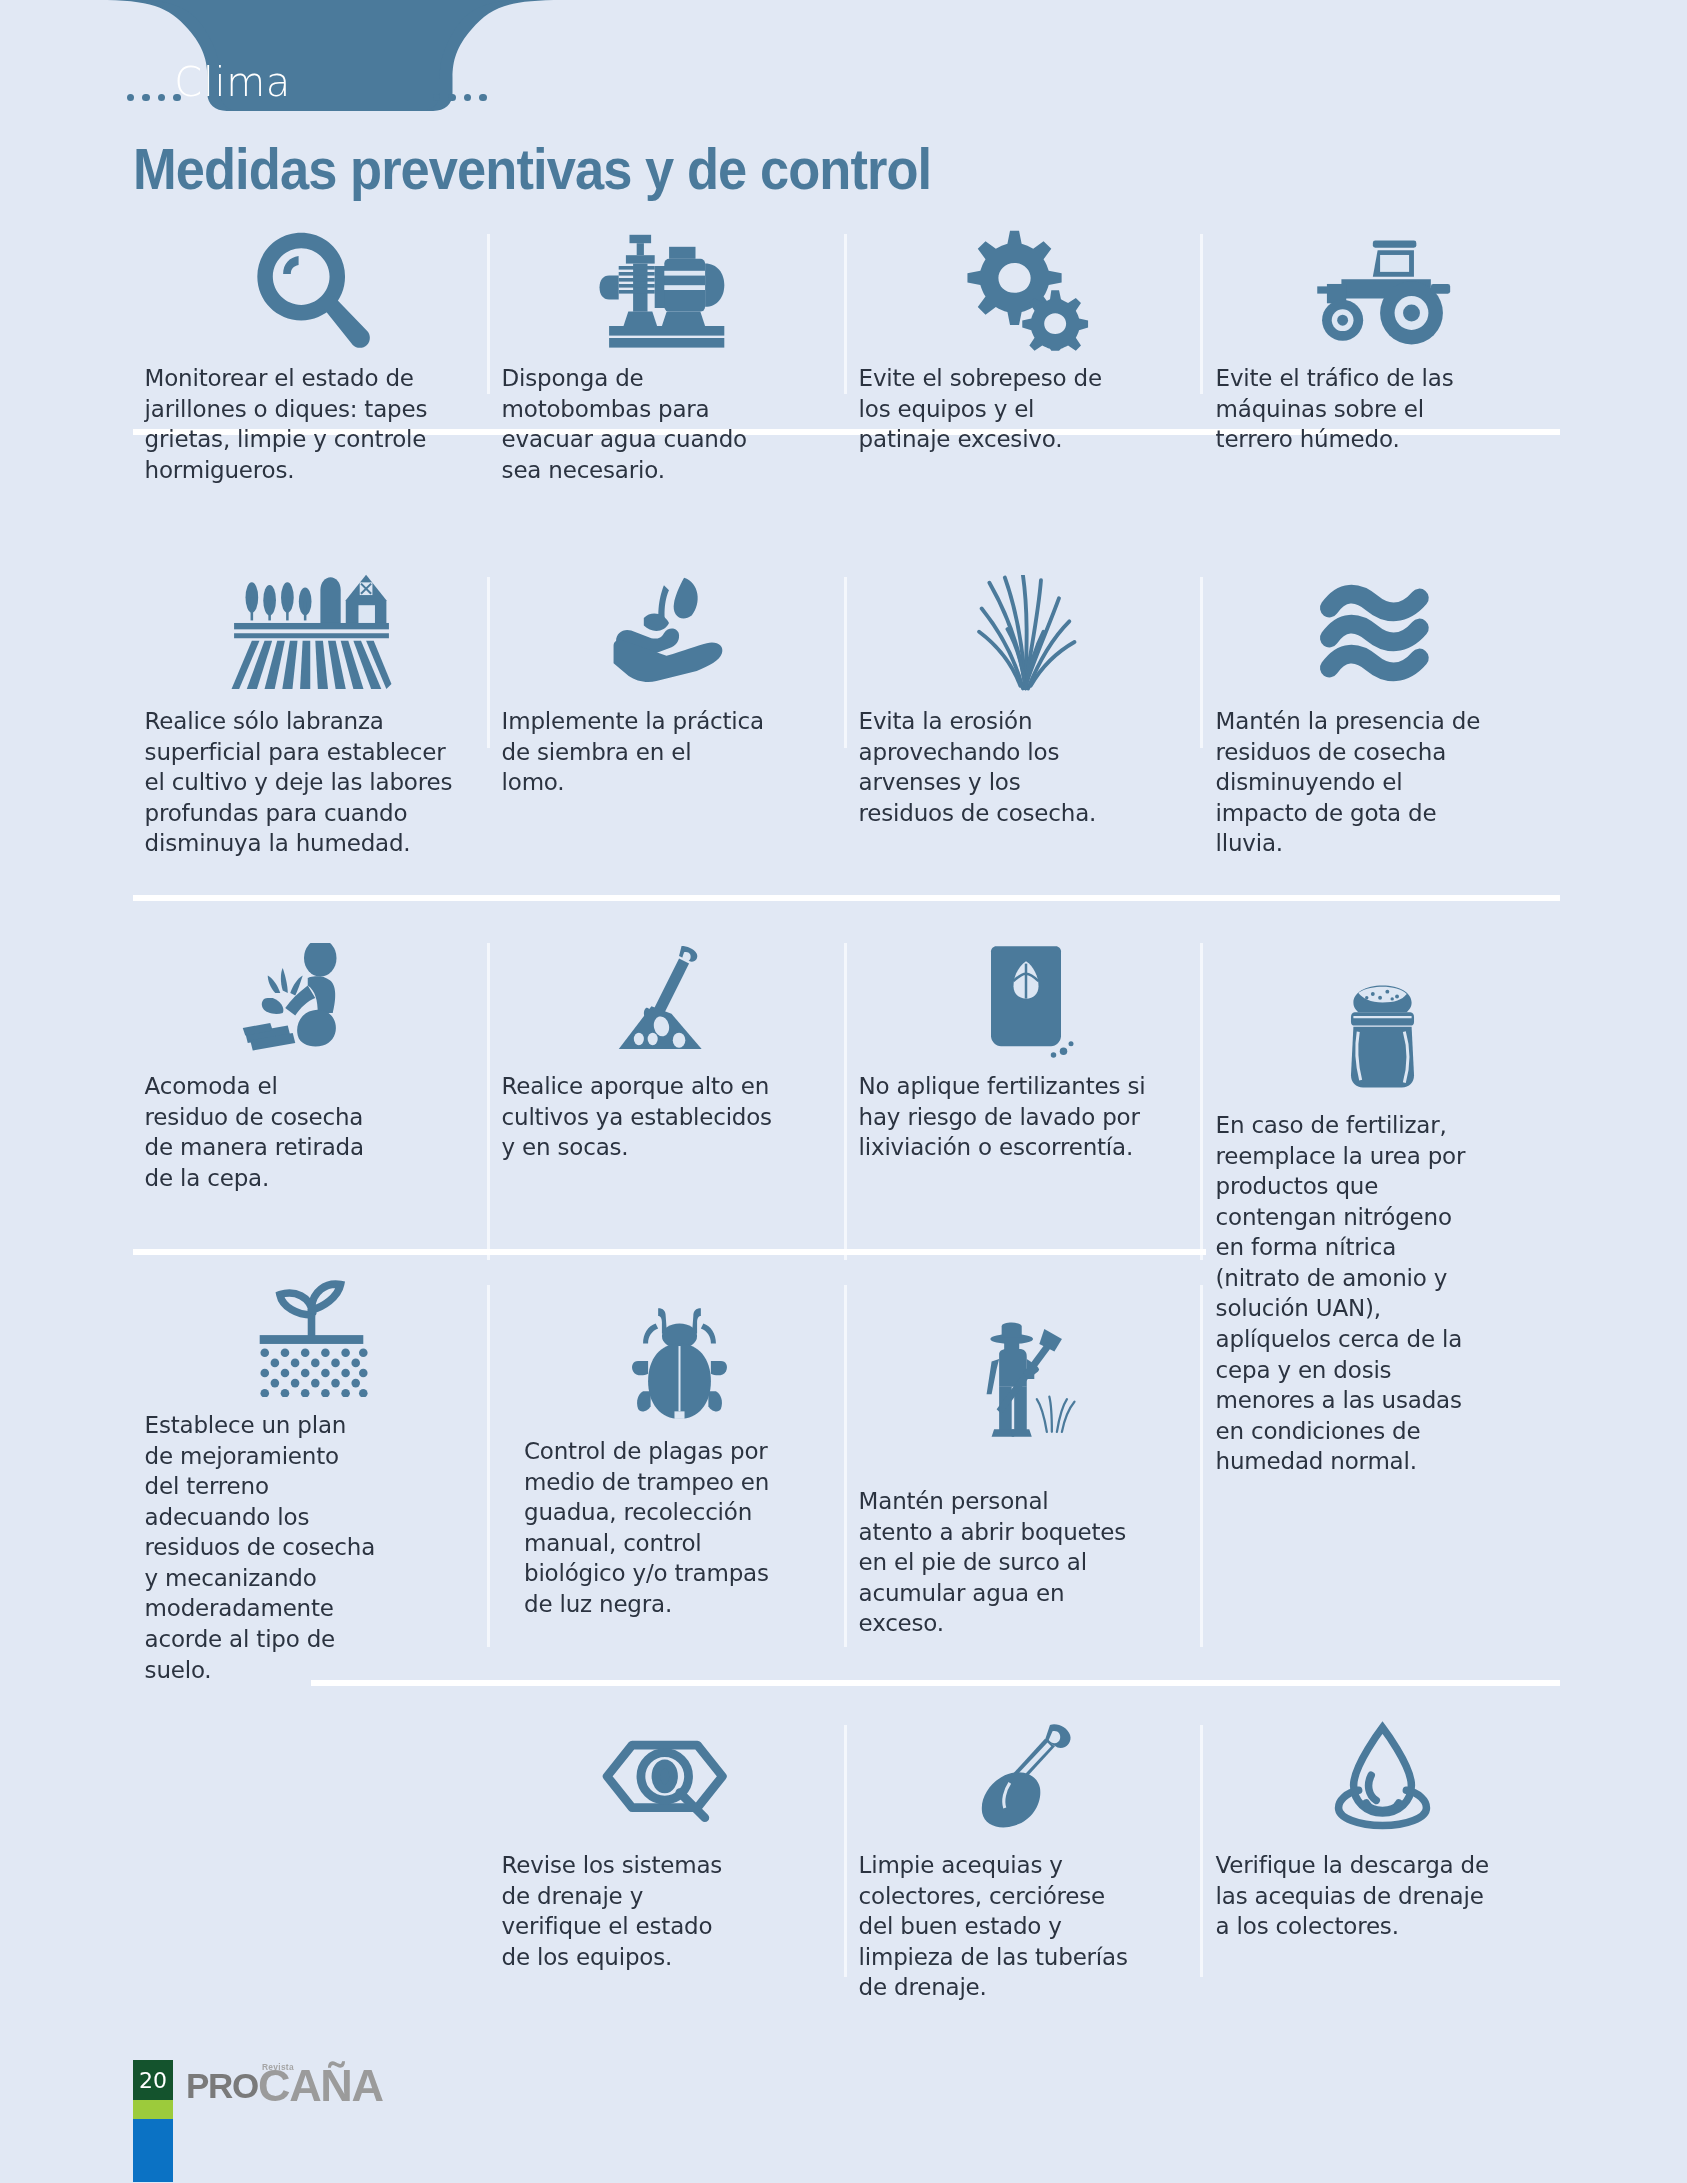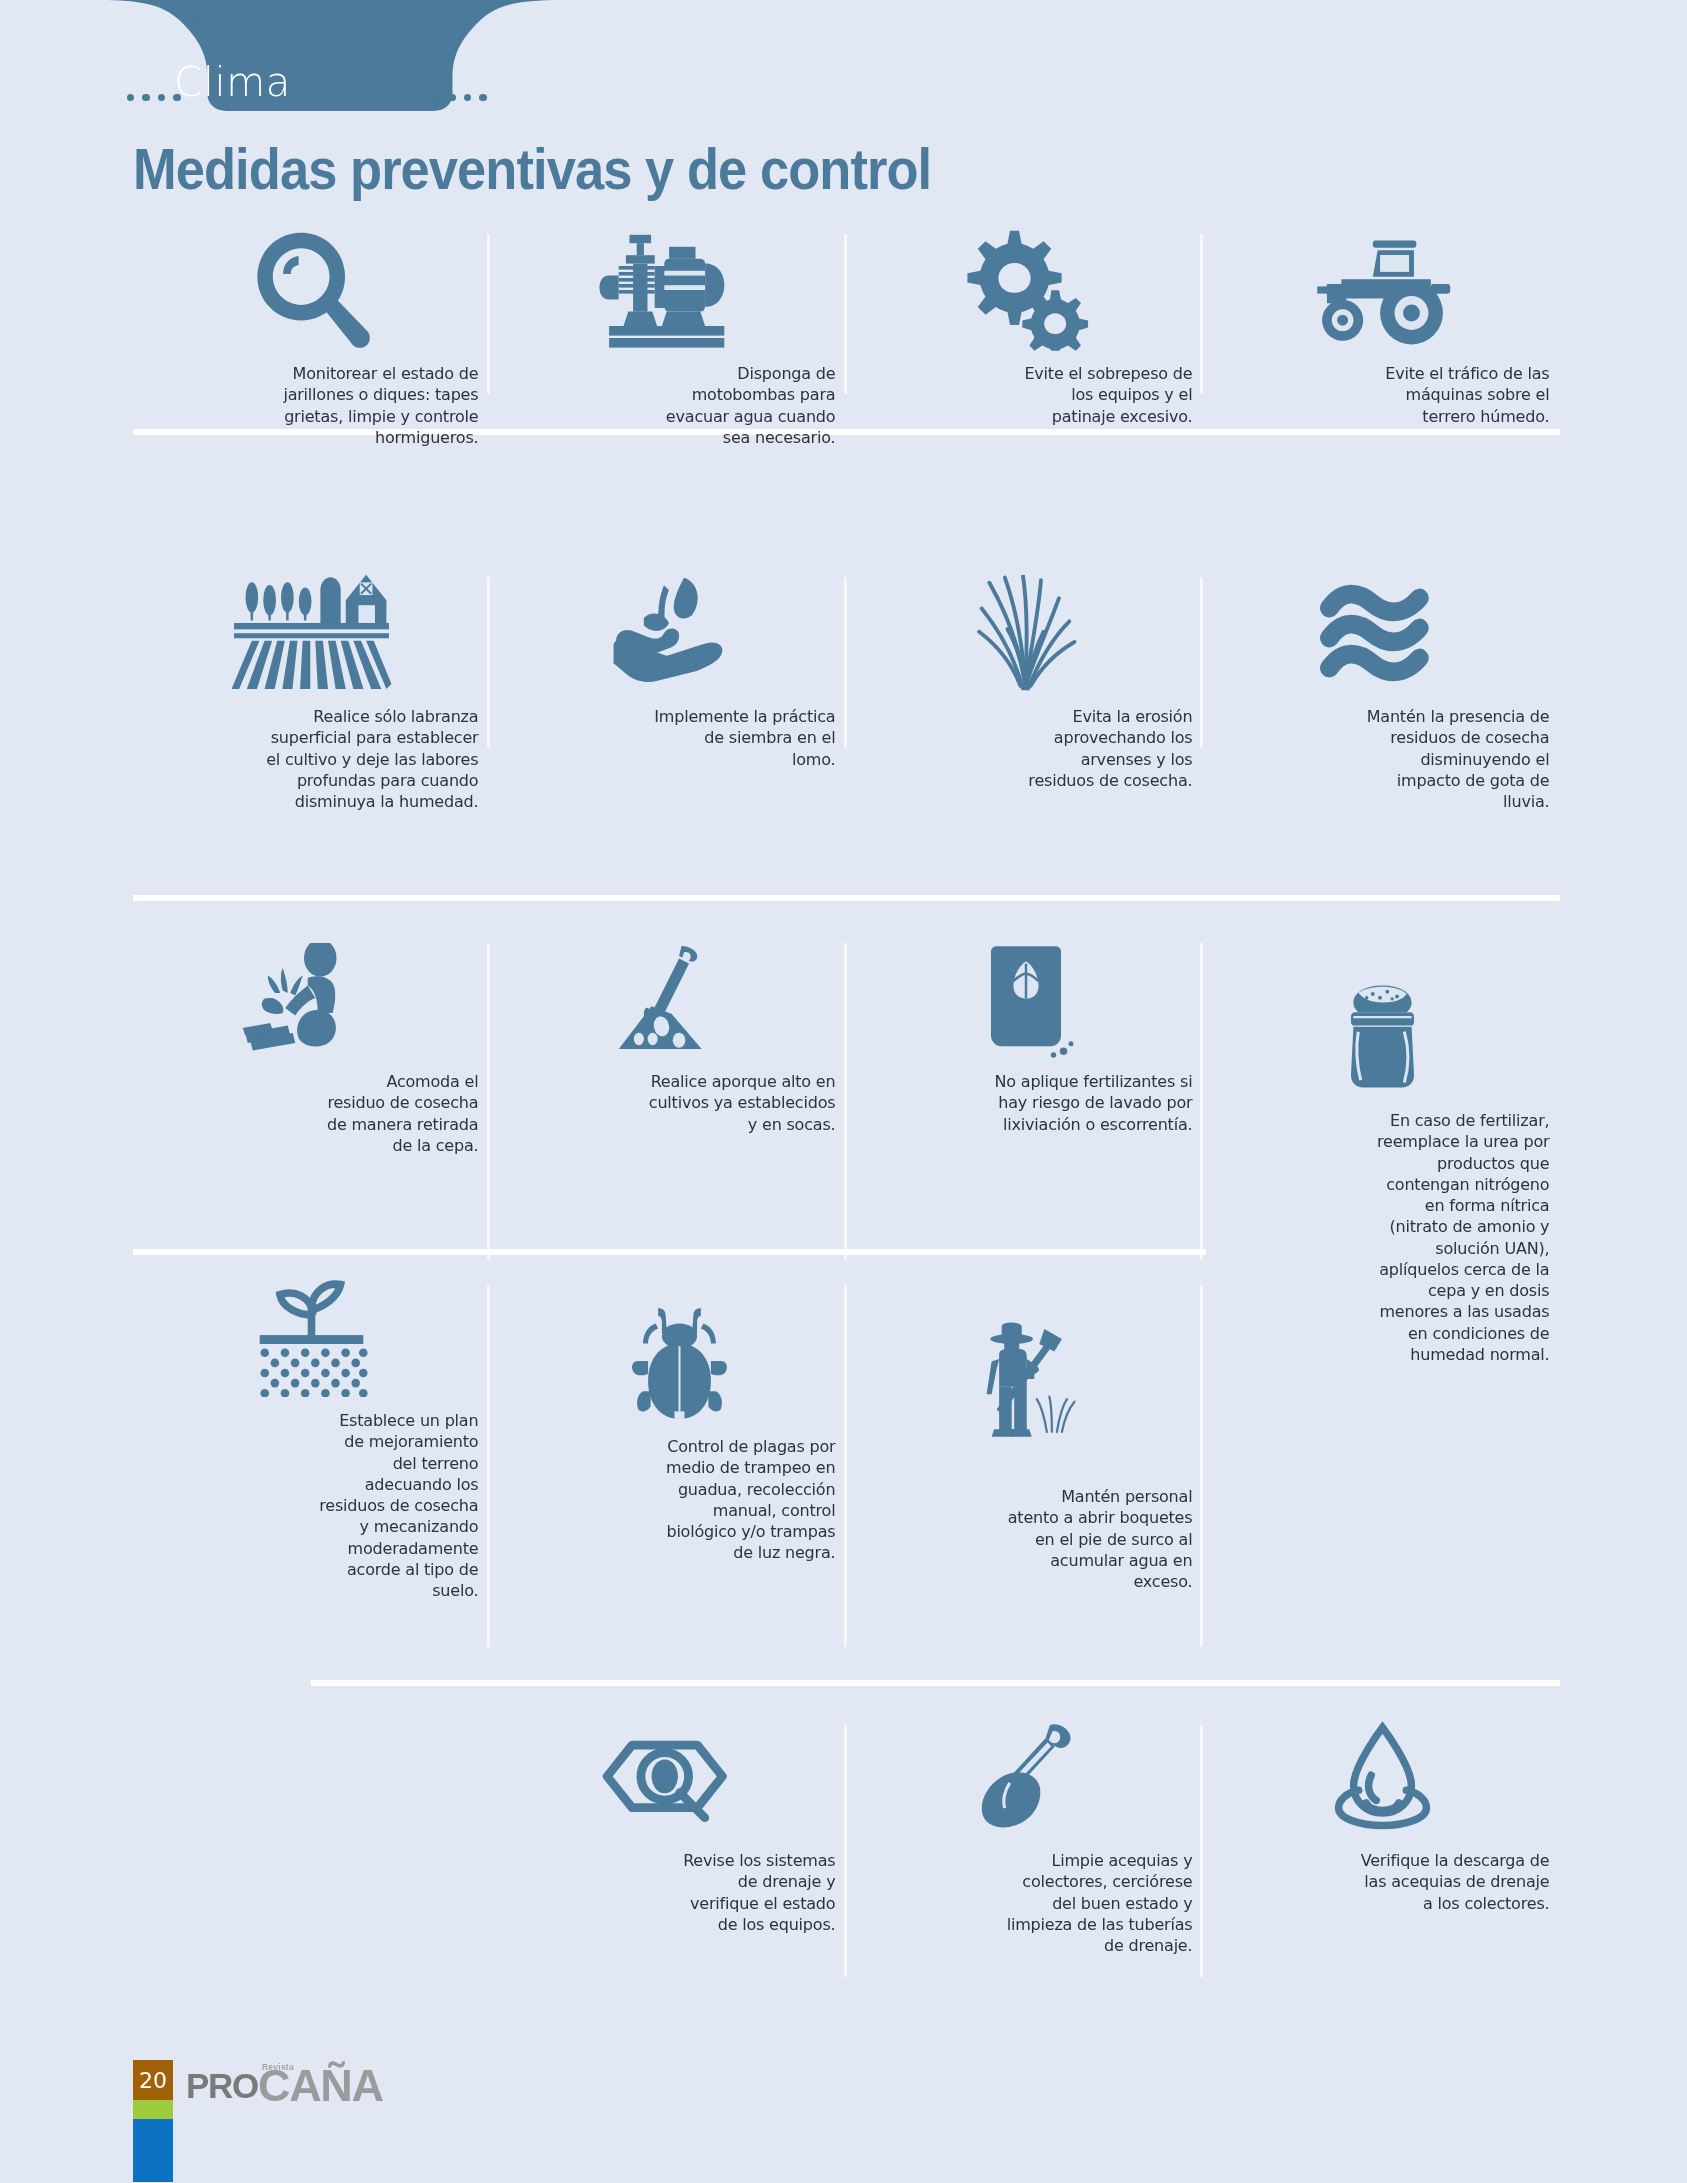--- a/index.html
+++ b/index.html
@@ -59,43 +59,43 @@
     padding:0 11.6px;
   }
   .icon-box{
     width:100%;height:129px;
     display:flex;align-items:center;justify-content:center;
     margin-bottom:9px;
   }
   .icon-box svg{display:block;}
   .cell-text{
     width:100%;
-    text-align:right;
-    font-size:16px;
+    text-align:left;
+    font-size:23px;
     line-height:1.33;
     color:#2b3340;
     font-family:"DejaVu Sans",sans-serif;
     font-weight:400;
     letter-spacing:-0.2px;
     white-space:pre-line;
   }
 
   
   .vdiv{
     position:absolute;width:3.2px;background:#f4f7fc;
   }
   .hdiv{
     position:absolute;height:5.8px;background:#ffffff;
   }
 
   
   .footer{position:absolute;left:133px;bottom:0;width:582px;height:123px;}
   .pagenum-block{
     position:absolute;left:0;top:0;width:40px;height:40px;
-    background:#a16207;color:#ffffff;
+    background:#14532d;color:#ffffff;
     display:flex;align-items:center;justify-content:center;
     font-size:22px;font-weight:400;
     font-family:"DejaVu Sans",sans-serif;
   }
   .bar-lightgreen{position:absolute;left:0;top:40px;width:40px;height:19.4px;background:#9ccb3b;}
   .bar-blue{position:absolute;left:0;top:59px;width:40px;height:63px;background:#0b72c4;}
   .logo{
     position:absolute;left:53px;top:2.6px;
     display:flex;align-items:center;
     font-family:"Liberation Sans","DejaVu Sans",sans-serif;

